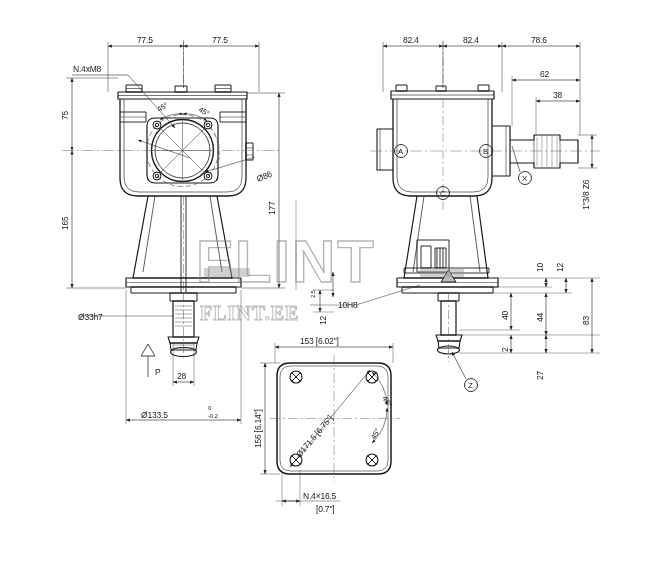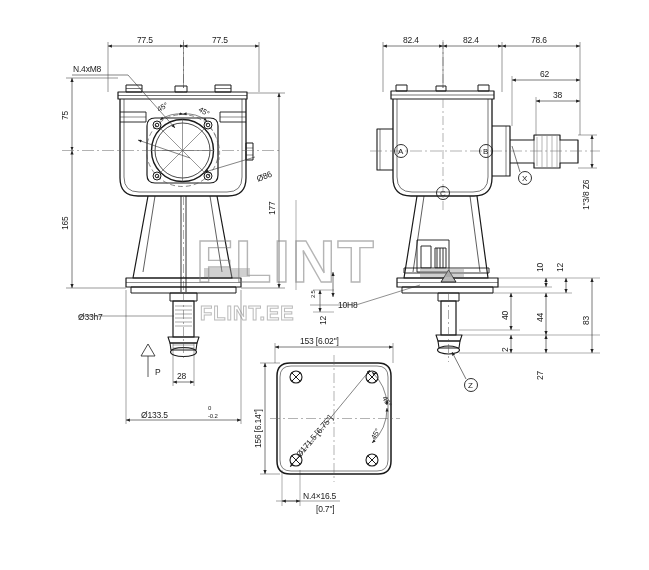--- a/index.html
+++ b/index.html
@@ -14,21 +14,21 @@
   .dimtext.tiny{font-size:6px;}
   .balloon{font-family:"Liberation Sans",sans-serif;font-size:8px;fill:#222;}
   .wm{position:absolute;pointer-events:none;}
   #wm-big{left:196px;top:232px;font-size:60px;font-weight:bold;
           letter-spacing:2px;color:transparent;
           -webkit-text-stroke:1.4px rgba(120,120,120,0.55);
           font-family:"Liberation Sans",sans-serif;line-height:1;}
   #wm-small{left:200px;top:302px;font-size:20px;font-weight:bold;
             letter-spacing:1px;color:transparent;
             -webkit-text-stroke:1px rgba(120,120,120,0.5);
-            font-family:Liberation Sans, sans-serif;}
+            font-family:Liberation Serif, serif;}
   .wmbar{position:absolute;background:rgba(150,150,150,0.45);}
 </style>
 </head>
 <body>
 
 <div id="sheet">
 
   <svg class="draw" viewBox="0 0 649 570">
     <defs>
       <marker id="ar" markerWidth="7" markerHeight="7" refX="6" refY="2.5" orient="auto" markerUnits="strokeWidth">

